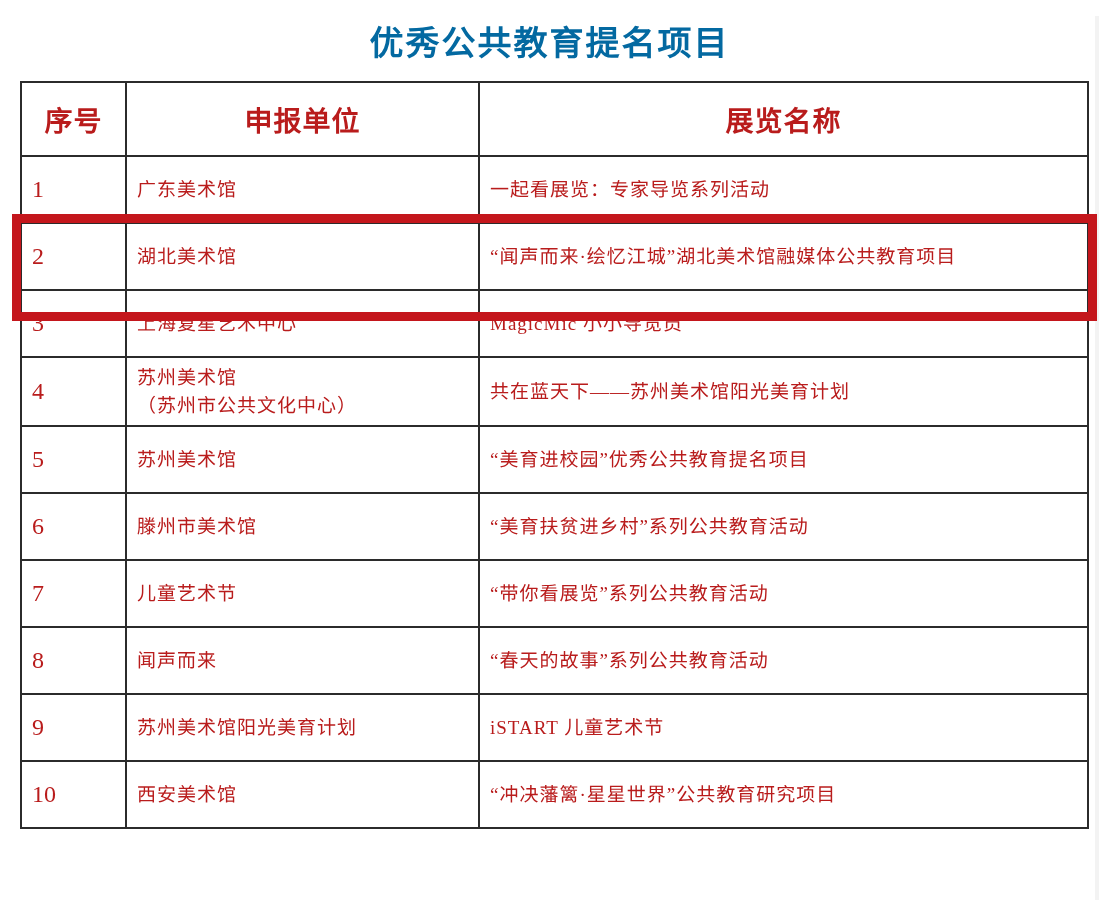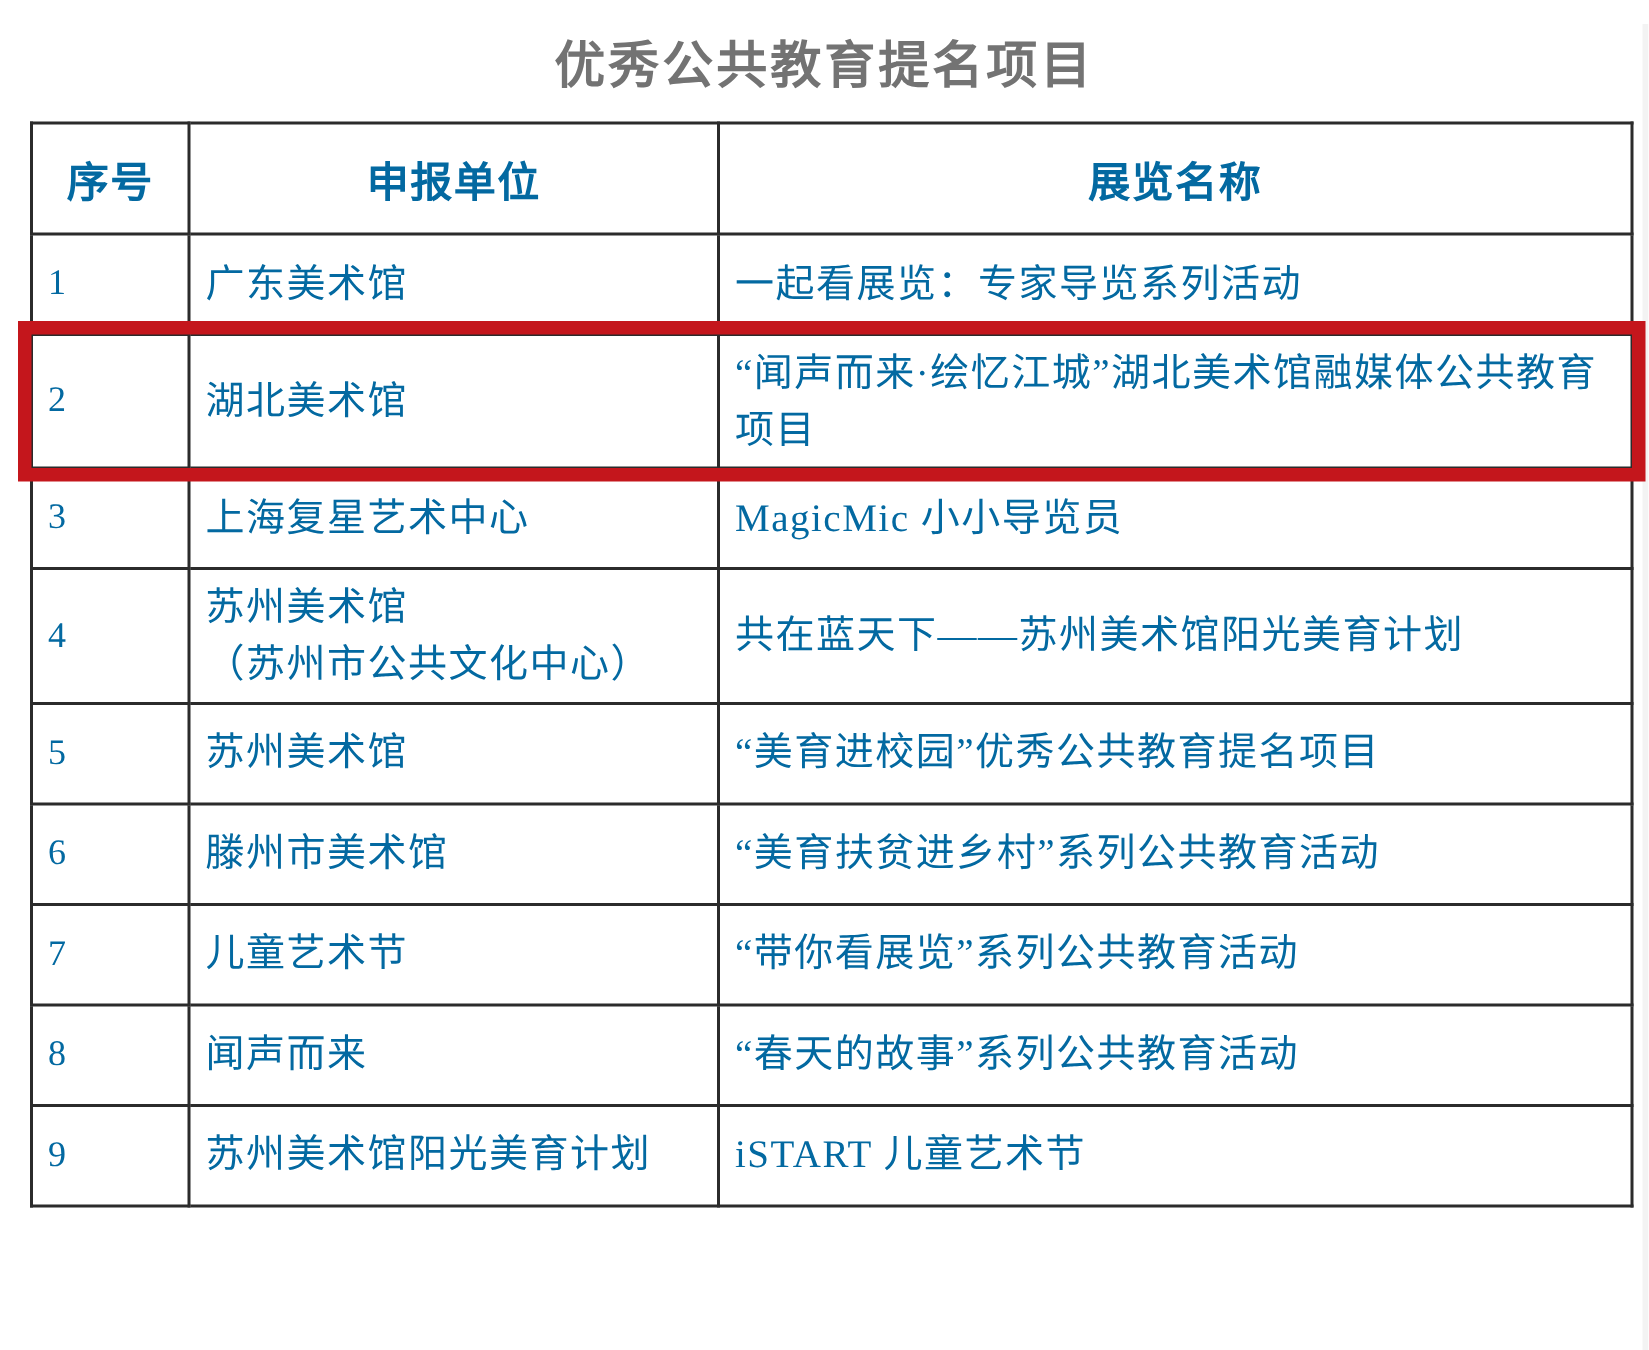--- a/index.html
+++ b/index.html
@@ -13,21 +13,21 @@
   .page {
     position: relative;
     width: 1099px; height: 900px;
     background: #ffffff;
   }
   .title {
     margin-top: 16px;
     text-align: center;
     font-size: 34px;
     font-weight: 700;
-    color: #737373;
+    color: #0369a1;
     letter-spacing: 2px;
     font-family: "Liberation Sans", "DejaVu Sans", sans-serif;
   }
   .table-wrap {
     position: relative;
     margin: 16px 0 0 20px;
     width: 1067px;
   }
   table.nomination {
     width: 1067px;
@@ -35,33 +35,33 @@
     table-layout: fixed;
     background: #ffffff;
   }
   table.nomination col.c-index { width: 105px; }
   table.nomination col.c-unit { width: 353px; }
   table.nomination col.c-exhibition { width: 609px; }
   table.nomination th, table.nomination td {
     border: 2px solid #2b2b2b;
     vertical-align: middle;
     padding: 6px 10px;
-    color: #0369a1;
+    color: #b91c1c;
   }
   table.nomination thead tr { height: 74px; }
   table.nomination th {
     font-size: 28px;
     font-weight: 700;
     font-family: "Liberation Sans", "DejaVu Sans", sans-serif;
     letter-spacing: 1px;
   }
   table.nomination tbody tr { height: 67px; }
   table.nomination td {
     font-family: "Liberation Serif", "DejaVu Serif", serif;
-    font-size: 26px;
+    font-size: 19px;
     line-height: 1.45;
     letter-spacing: 1px;
   }
   table.nomination td.cell-index {
     font-size: 24px;
     letter-spacing: 0;
   }
   table.nomination td.cell-unit { white-space: pre-line; }
   .highlight-box {
     position: absolute;
@@ -137,20 +137,25 @@
           <tr>
             <td class="cell-index">8</td>
             <td class="cell-unit">闻声而来</td>
             <td class="cell-exhibition">“春天的故事”系列公共教育活动</td>
           </tr>
           <tr>
             <td class="cell-index">9</td>
             <td class="cell-unit">苏州美术馆阳光美育计划</td>
             <td class="cell-exhibition">iSTART 儿童艺术节</td>
           </tr>
+          <tr>
+            <td class="cell-index">10</td>
+            <td class="cell-unit">西安美术馆</td>
+            <td class="cell-exhibition">“冲决藩篱·星星世界”公共教育研究项目</td>
+          </tr>
         </tbody>
     </table>
 
     <div class="highlight-box" id="highlight-box" style="border-width: 9px; border-color: rgb(196, 22, 28); left: -8px; top: 133px; width: 1085px; height: 107.375px;"></div>
   </div>
 
   <div class="right-strip"></div>
 
 </div>
 

